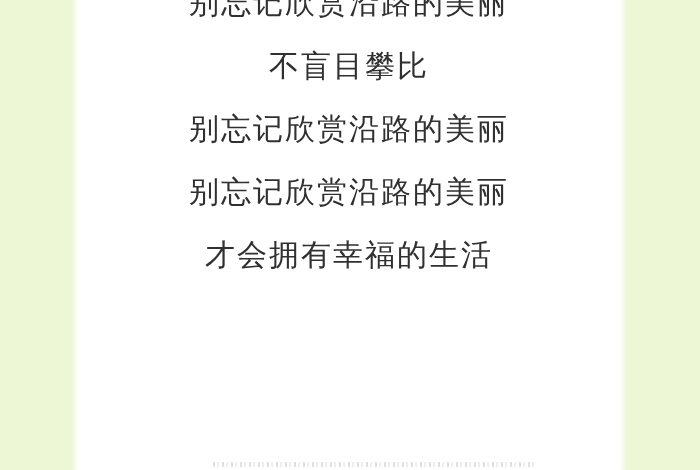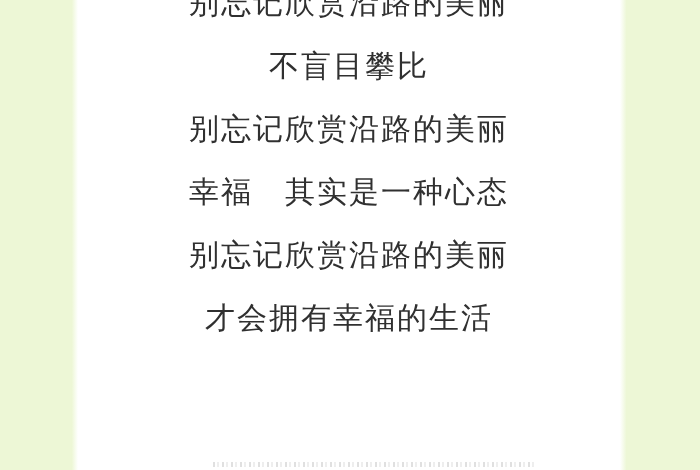--- a/index.html
+++ b/index.html
@@ -72,20 +72,19 @@
 
 <div class="quote-card">
 
   <div class="side-panel left"></div>
   <div class="side-panel right"></div>
 
   <div class="poem">
     <div class="poem-line">别忘记欣赏沿路的美丽</div>
     <div class="poem-line">不盲目攀比</div>
     <div class="poem-line">别忘记欣赏沿路的美丽</div>
-    <div class="poem-line">幸福　其实是一种心态</div>
     <div class="poem-line">别忘记欣赏沿路的美丽</div>
     <div class="poem-line">才会拥有幸福的生活</div>
   </div>
 
   <div class="faint-watermark"></div>
 
 </div>
 
 </body></html>

